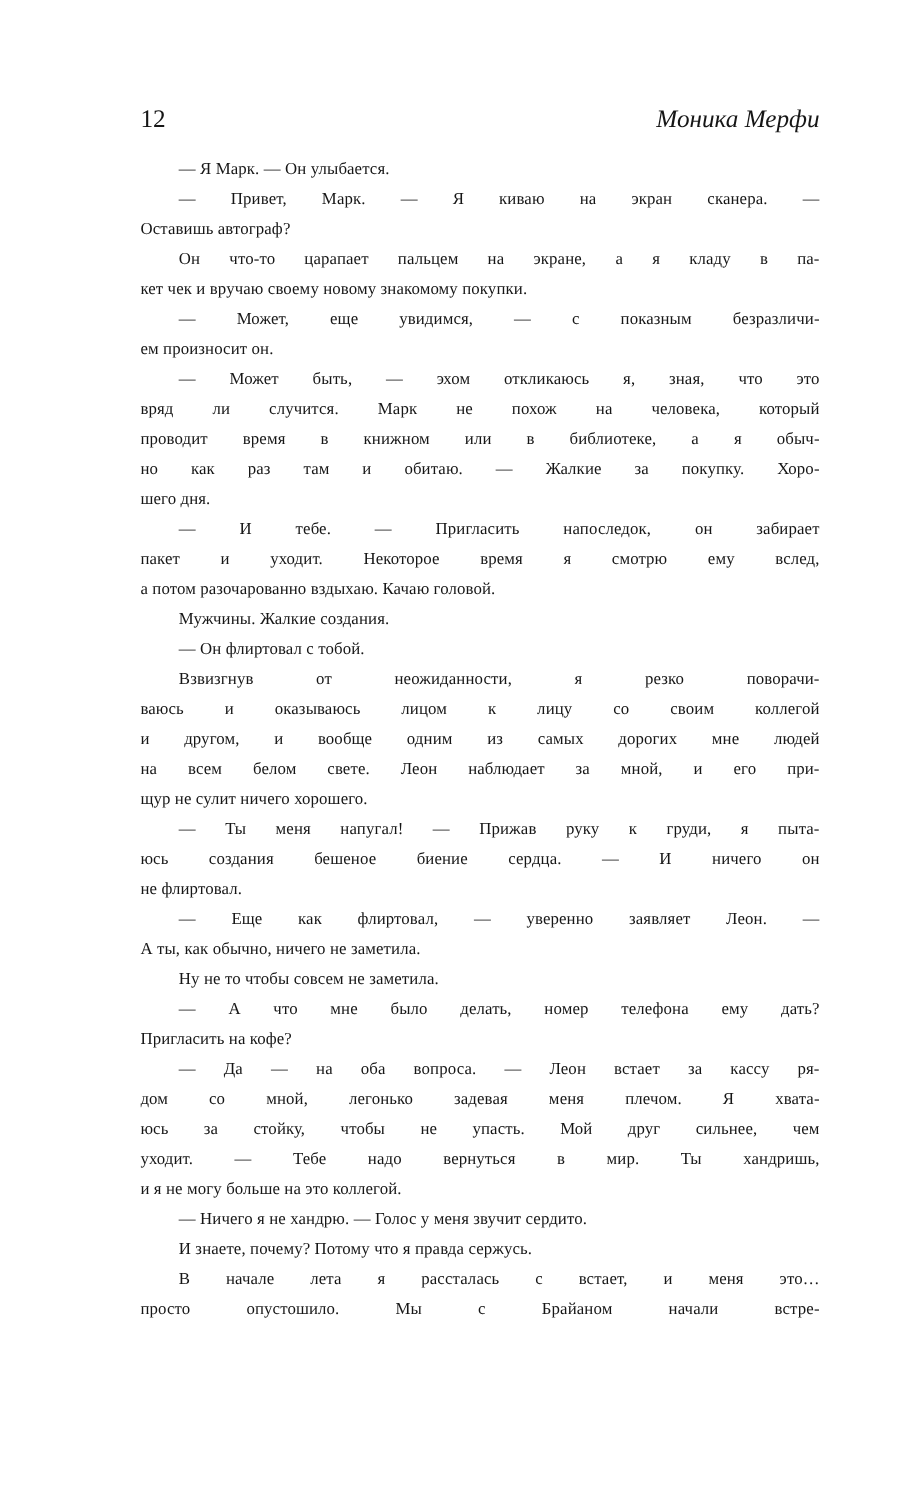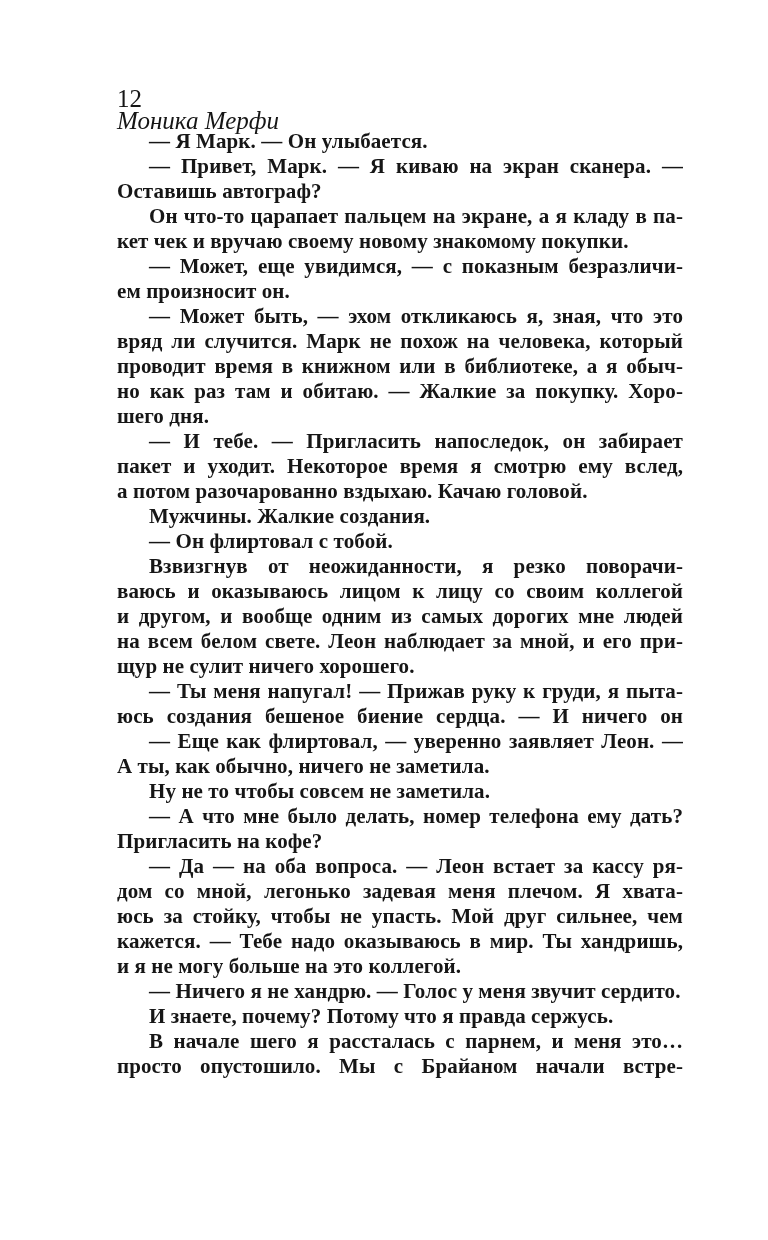--- a/index.html
+++ b/index.html
@@ -15,40 +15,38 @@
   .content {
     position: absolute;
     left: 117px;
     top: 88px;
     width: 566px;
   }
   .running-header {
     display: flex;
     justify-content: space-between;
     align-items: flex-start;
-    font-size: 25px;
+    font-size: 21px;
     line-height: 22px;
     height: 22px;
-    flex-direction: column;
   }
   .running-header .author {
     font-style: italic;
   }
   .body-text {
     margin-top: 19px;
   }
   .line {
-    font-size: 21px;
+    font-size: 14px;
     line-height: 25px;
     height: 25px;
     overflow: hidden;
     text-align: left;
     white-space: nowrap;
     letter-spacing: 0.1px;
-    font-weight: bold;
   }
   .line.just {
     white-space: normal;
     text-align: justify;
     text-align-last: justify;
     -moz-text-align-last: justify;
   }
   .line.indent {
     text-indent: 32px;
   }
@@ -80,29 +78,30 @@
         <div class="line">а потом разочарованно вздыхаю. Качаю головой.</div>
         <div class="line indent">Мужчины. Жалкие создания.</div>
         <div class="line indent">— Он флиртовал с тобой.</div>
         <div class="line indent just">Взвизгнув от неожиданности, я резко поворачи-</div>
         <div class="line just">ваюсь и оказываюсь лицом к лицу со своим коллегой</div>
         <div class="line just">и другом, и вообще одним из самых дорогих мне людей</div>
         <div class="line just">на всем белом свете. Леон наблюдает за мной, и его при-</div>
         <div class="line">щур не сулит ничего хорошего.</div>
         <div class="line indent just">— Ты меня напугал! — Прижав руку к груди, я пыта-</div>
         <div class="line just">юсь создания бешеное биение сердца. — И ничего он</div>
+        <div class="line">не флиртовал.</div>
         <div class="line indent just">— Еще как флиртовал, — уверенно заявляет Леон. —</div>
         <div class="line">А ты, как обычно, ничего не заметила.</div>
         <div class="line indent">Ну не то чтобы совсем не заметила.</div>
         <div class="line indent just">— А что мне было делать, номер телефона ему дать?</div>
         <div class="line">Пригласить на кофе?</div>
         <div class="line indent just">— Да — на оба вопроса. — Леон встает за кассу ря-</div>
         <div class="line just">дом со мной, легонько задевая меня плечом. Я хвата-</div>
         <div class="line just">юсь за стойку, чтобы не упасть. Мой друг сильнее, чем</div>
-        <div class="line just">кажется. — Тебе надо оказываюсь в мир. Ты хандришь,</div>
+        <div class="line just">уходит. — Тебе надо вернуться в мир. Ты хандришь,</div>
         <div class="line">и я не могу больше на это коллегой.</div>
         <div class="line indent">— Ничего я не хандрю. — Голос у меня звучит сердито.</div>
         <div class="line indent">И знаете, почему? Потому что я правда сержусь.</div>
-        <div class="line indent just">В начале шего я рассталась с парнем, и меня это…</div>
+        <div class="line indent just">В начале лета я рассталась с встает, и меня это…</div>
         <div class="line just">просто опустошило. Мы с Брайаном начали встре-</div>
       </div>
   </div>
 </div>
 
 </body></html>

